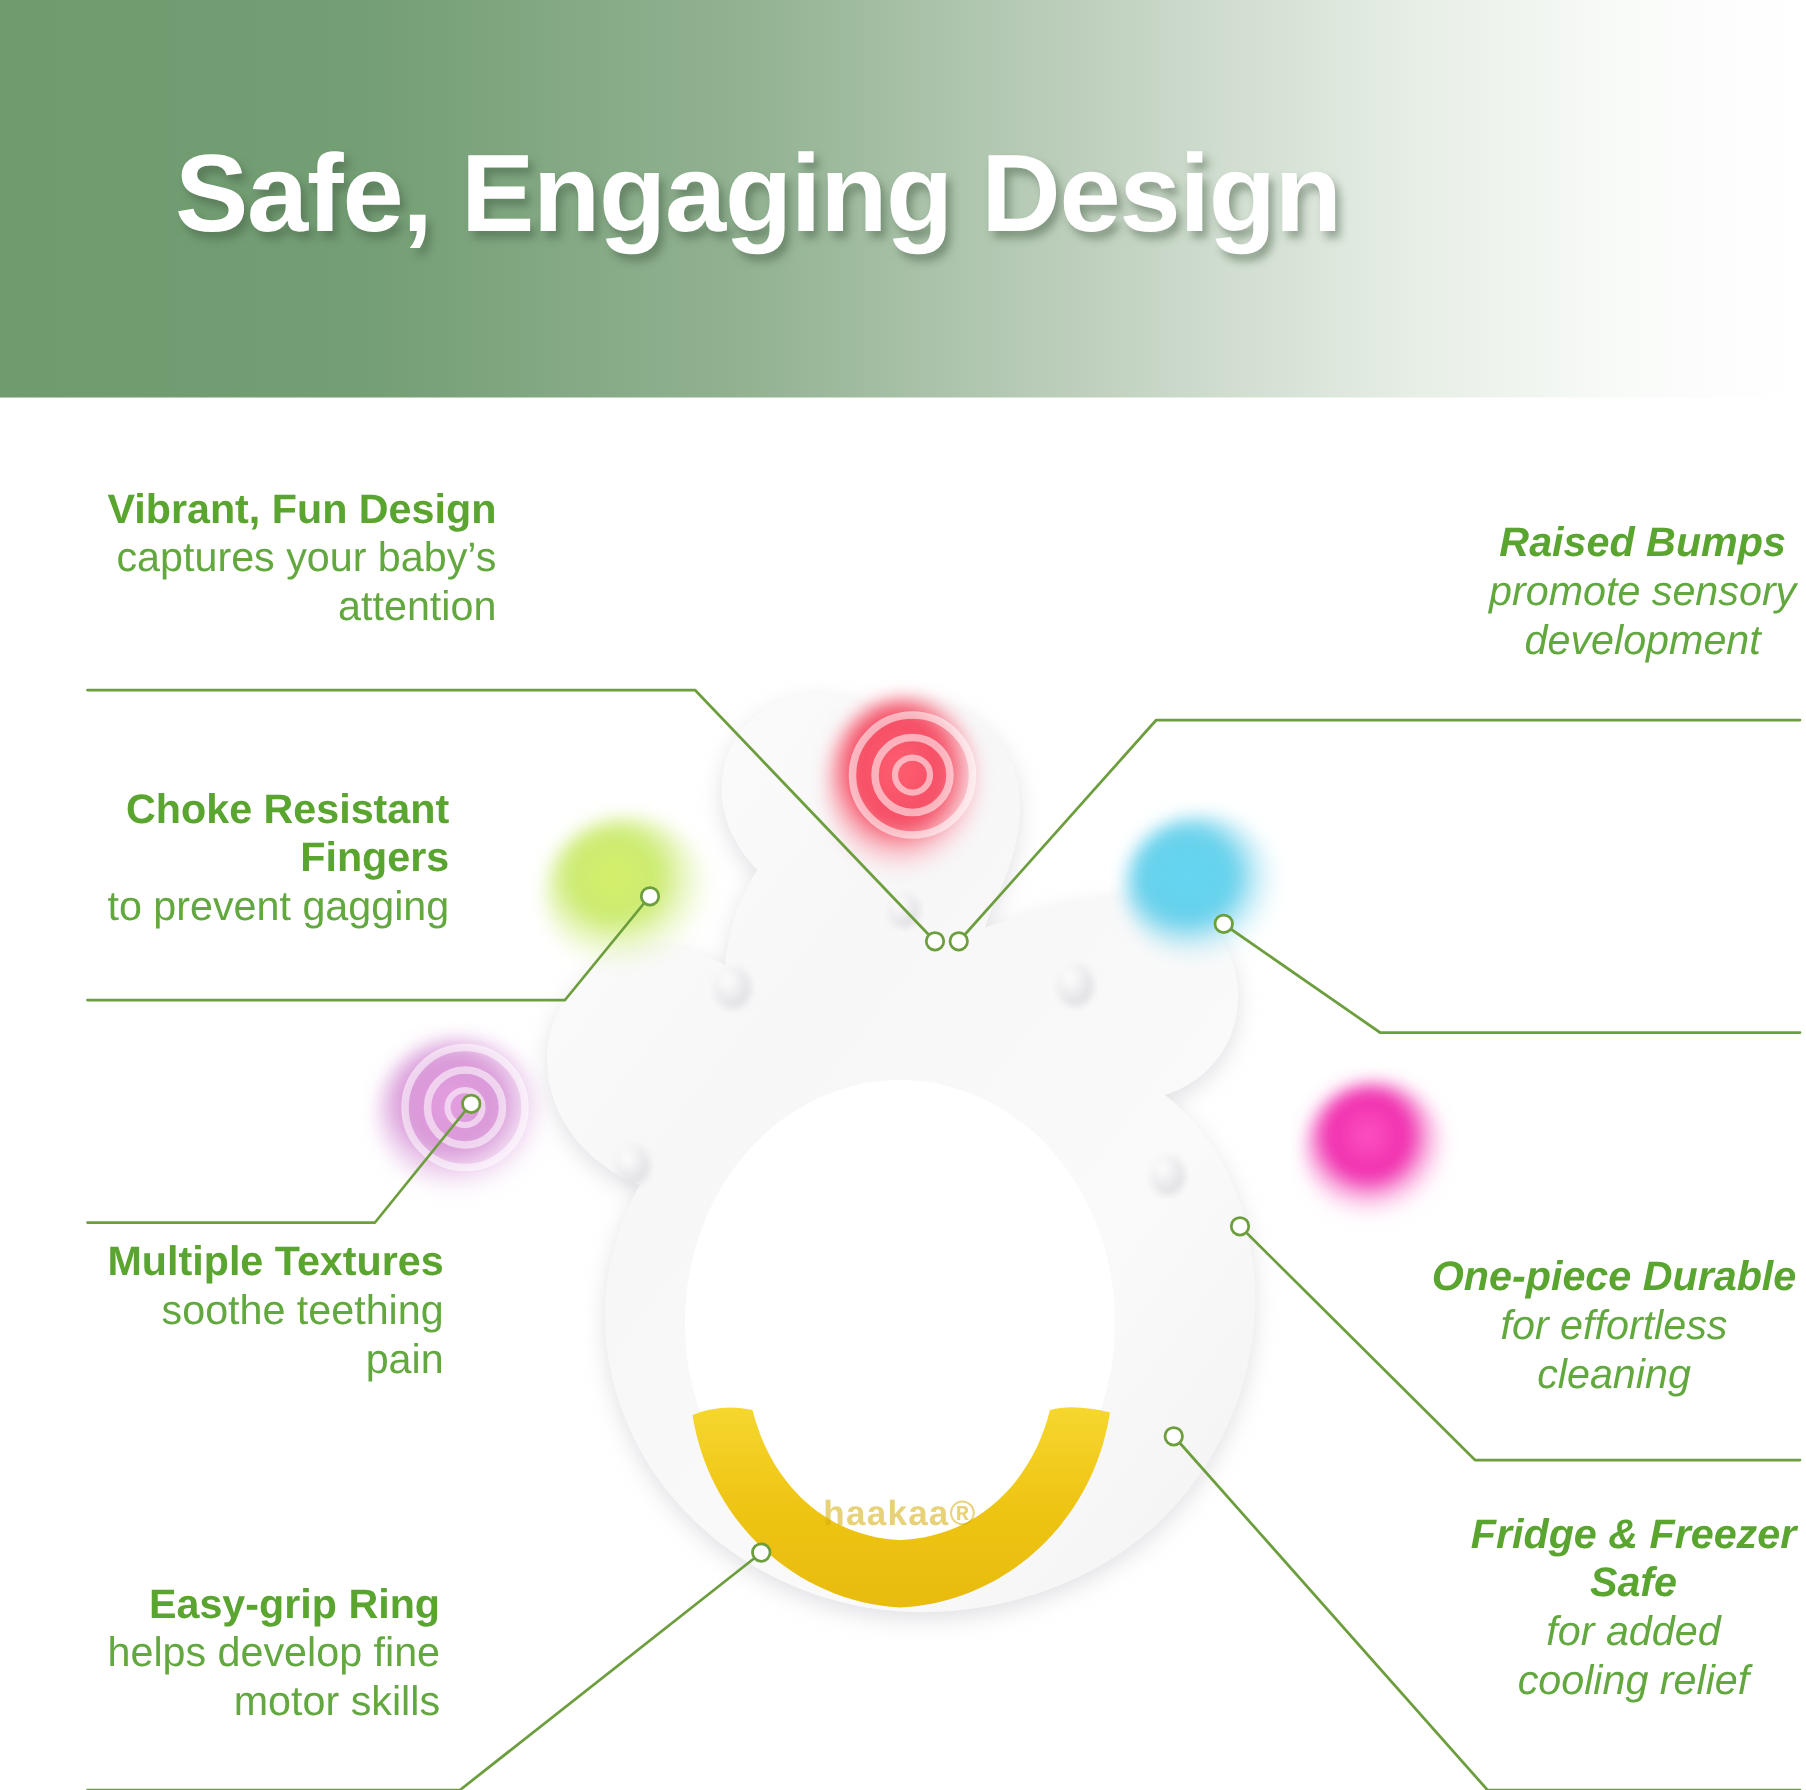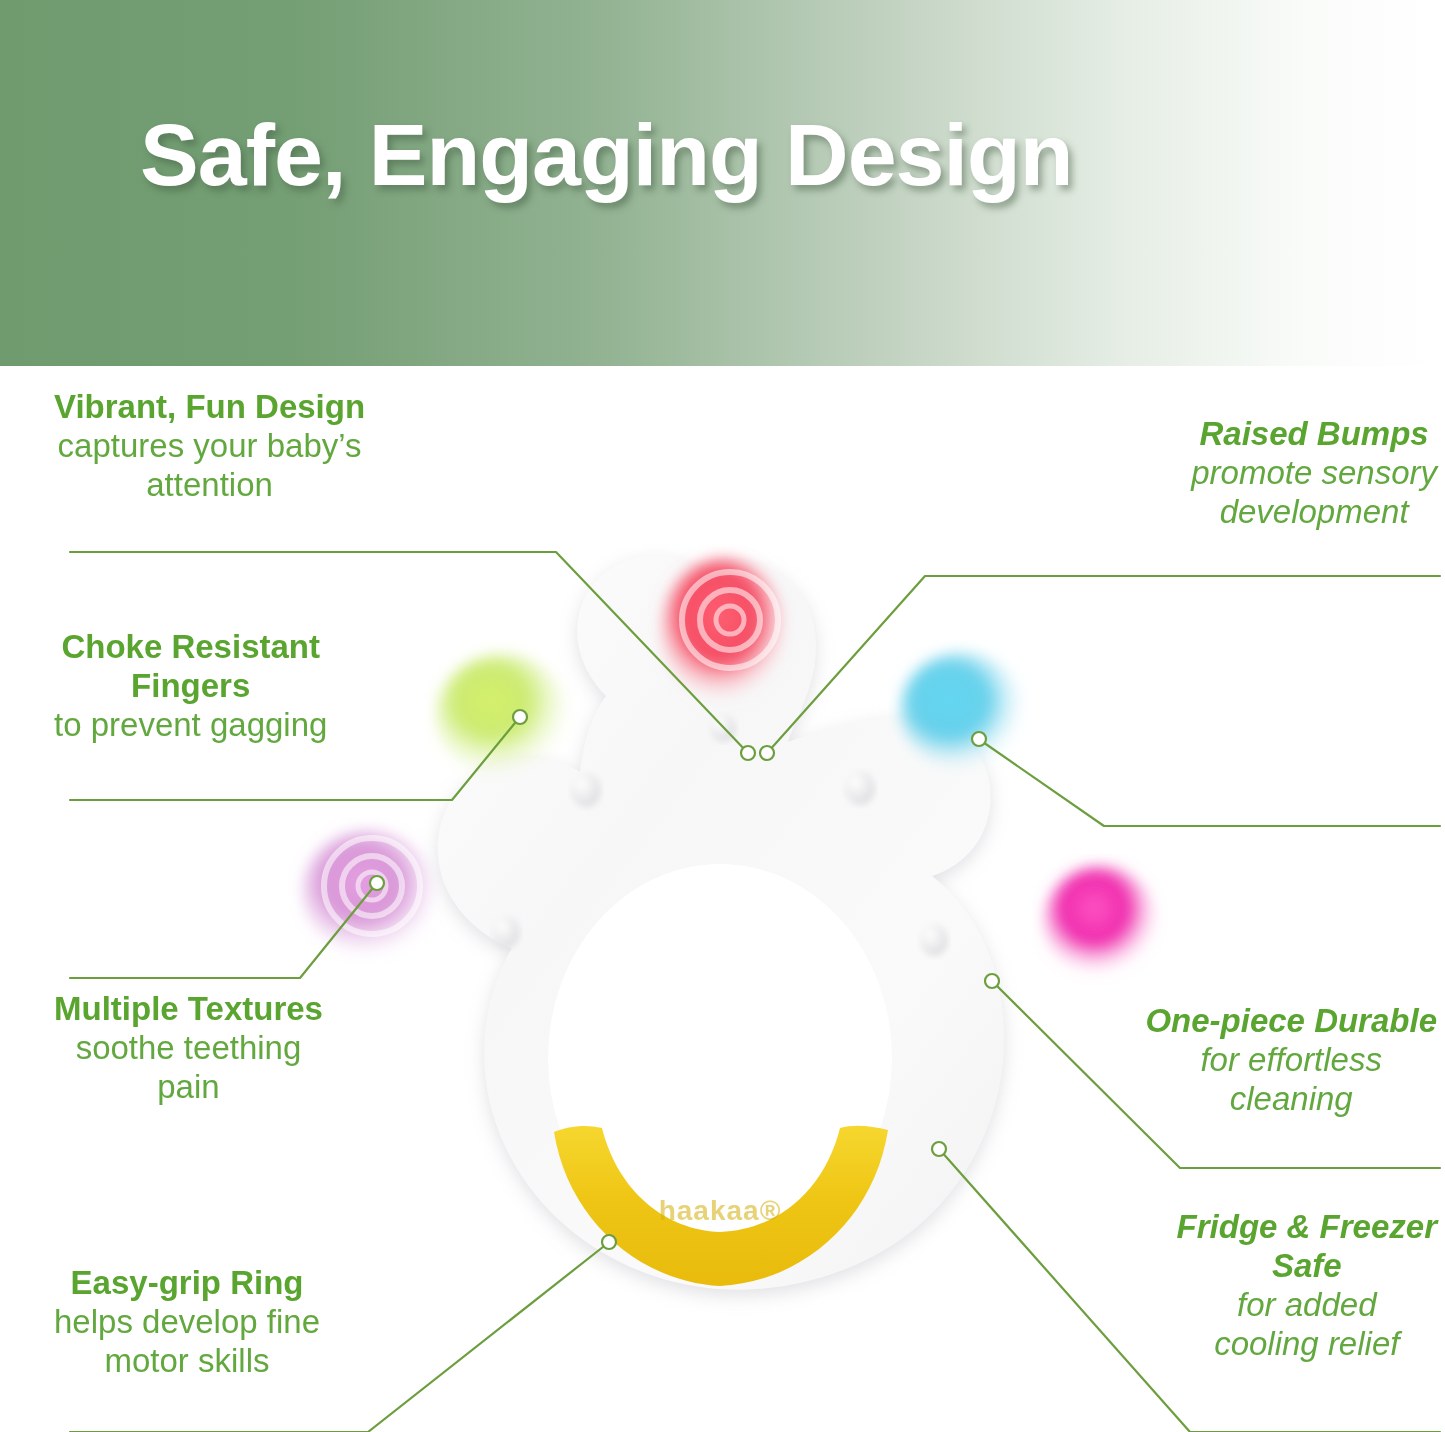--- a/index.html
+++ b/index.html
@@ -7,40 +7,40 @@
     width:1445px;height:1432px;
     background:#ffffff;
     font-family:"Liberation Sans","DejaVu Sans",sans-serif;
     overflow:hidden;
     position:relative;
   }
   #stage{position:relative;width:1445px;height:1432px;overflow:hidden;background:#fff;}
 
   
   .header{
-    position:absolute;left:0;top:0;width:1445px;height:366px;
+    position:absolute;left:0;top:0;width:1445px;height:318px;
     background:linear-gradient(to right,#6f9b6f 0%,#749e74 20%,#93b393 42%,#c3d3c2 62%,#e6eee5 78%,#f9fbf9 90%,#ffffff 100%);
   }
   .header-title{
     position:absolute;left:140px;top:104px;
     font-size:88px;font-weight:bold;color:#ffffff;
     letter-spacing:-1px;
     white-space:nowrap;
     text-shadow:4px 5px 7px rgba(60,85,60,.45);
   }
 
   
   .callout{position:absolute;line-height:1.18;}
   .callout .ttl{
     font-size:33px;font-weight:bold;color:#5aa430;display:block;
   }
   .callout .sub{
     font-size:33px;font-weight:normal;color:#62a83f;display:block;
   }
-  .callout.left{left:54px;text-align:center;}
+  .callout.left{left:86px;text-align:right;}
   .callout.right{right:8px;text-align:center;font-style:italic;}
 
   #c-vibrant{top:388px;}
   #c-choke  {top:628px;}
   #c-textures{top:990px;}
   #c-grip   {top:1264px;}
 
   #c-bumps  {top:415px;}
   #c-silicone{top:628px;}
   #c-onepiece{top:1002px;}

